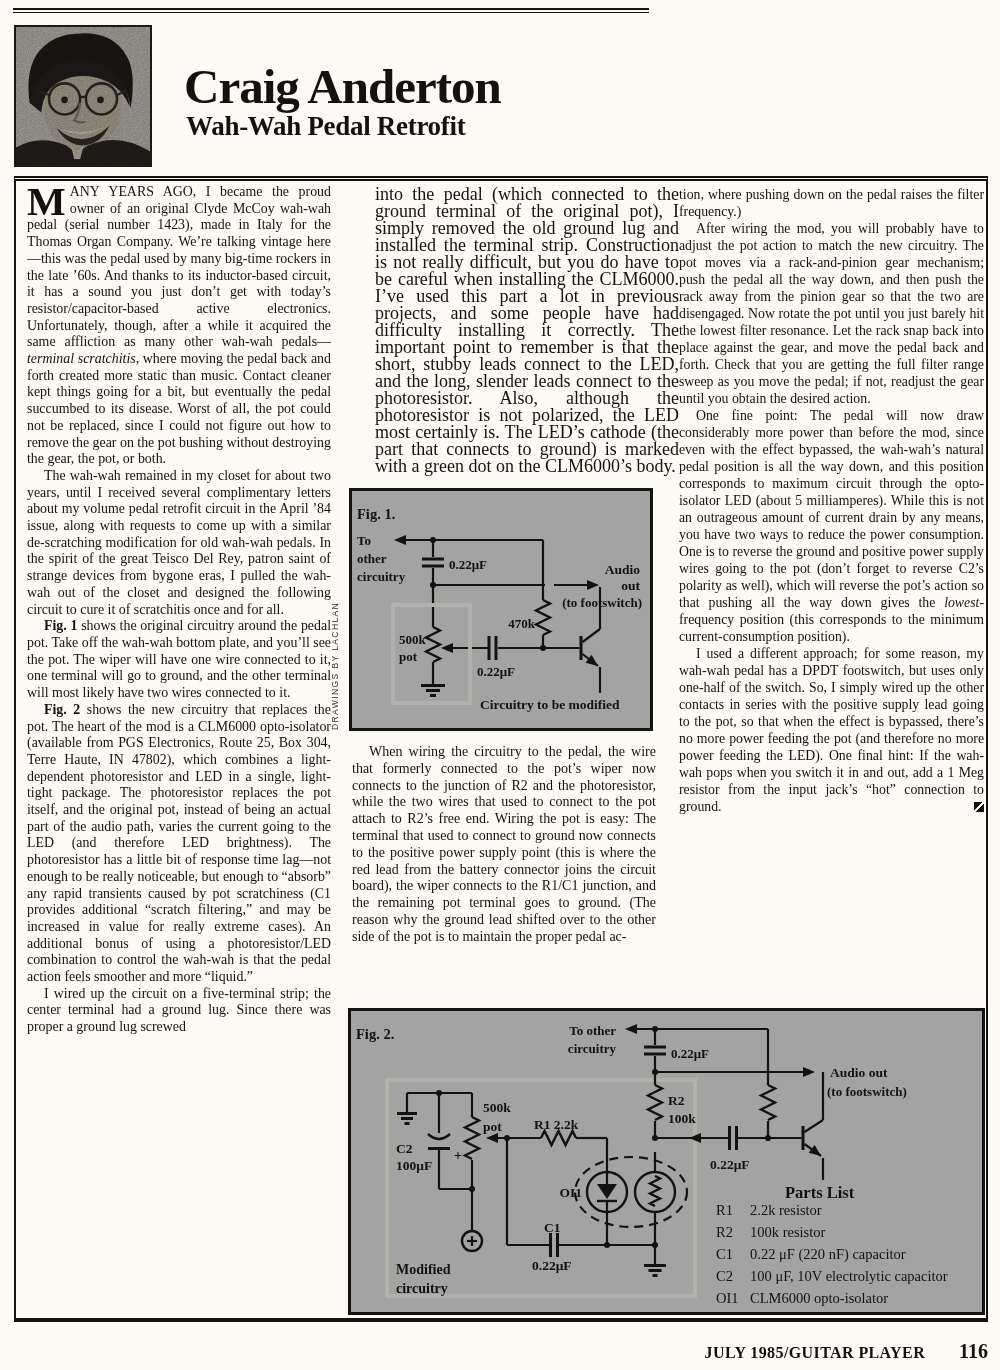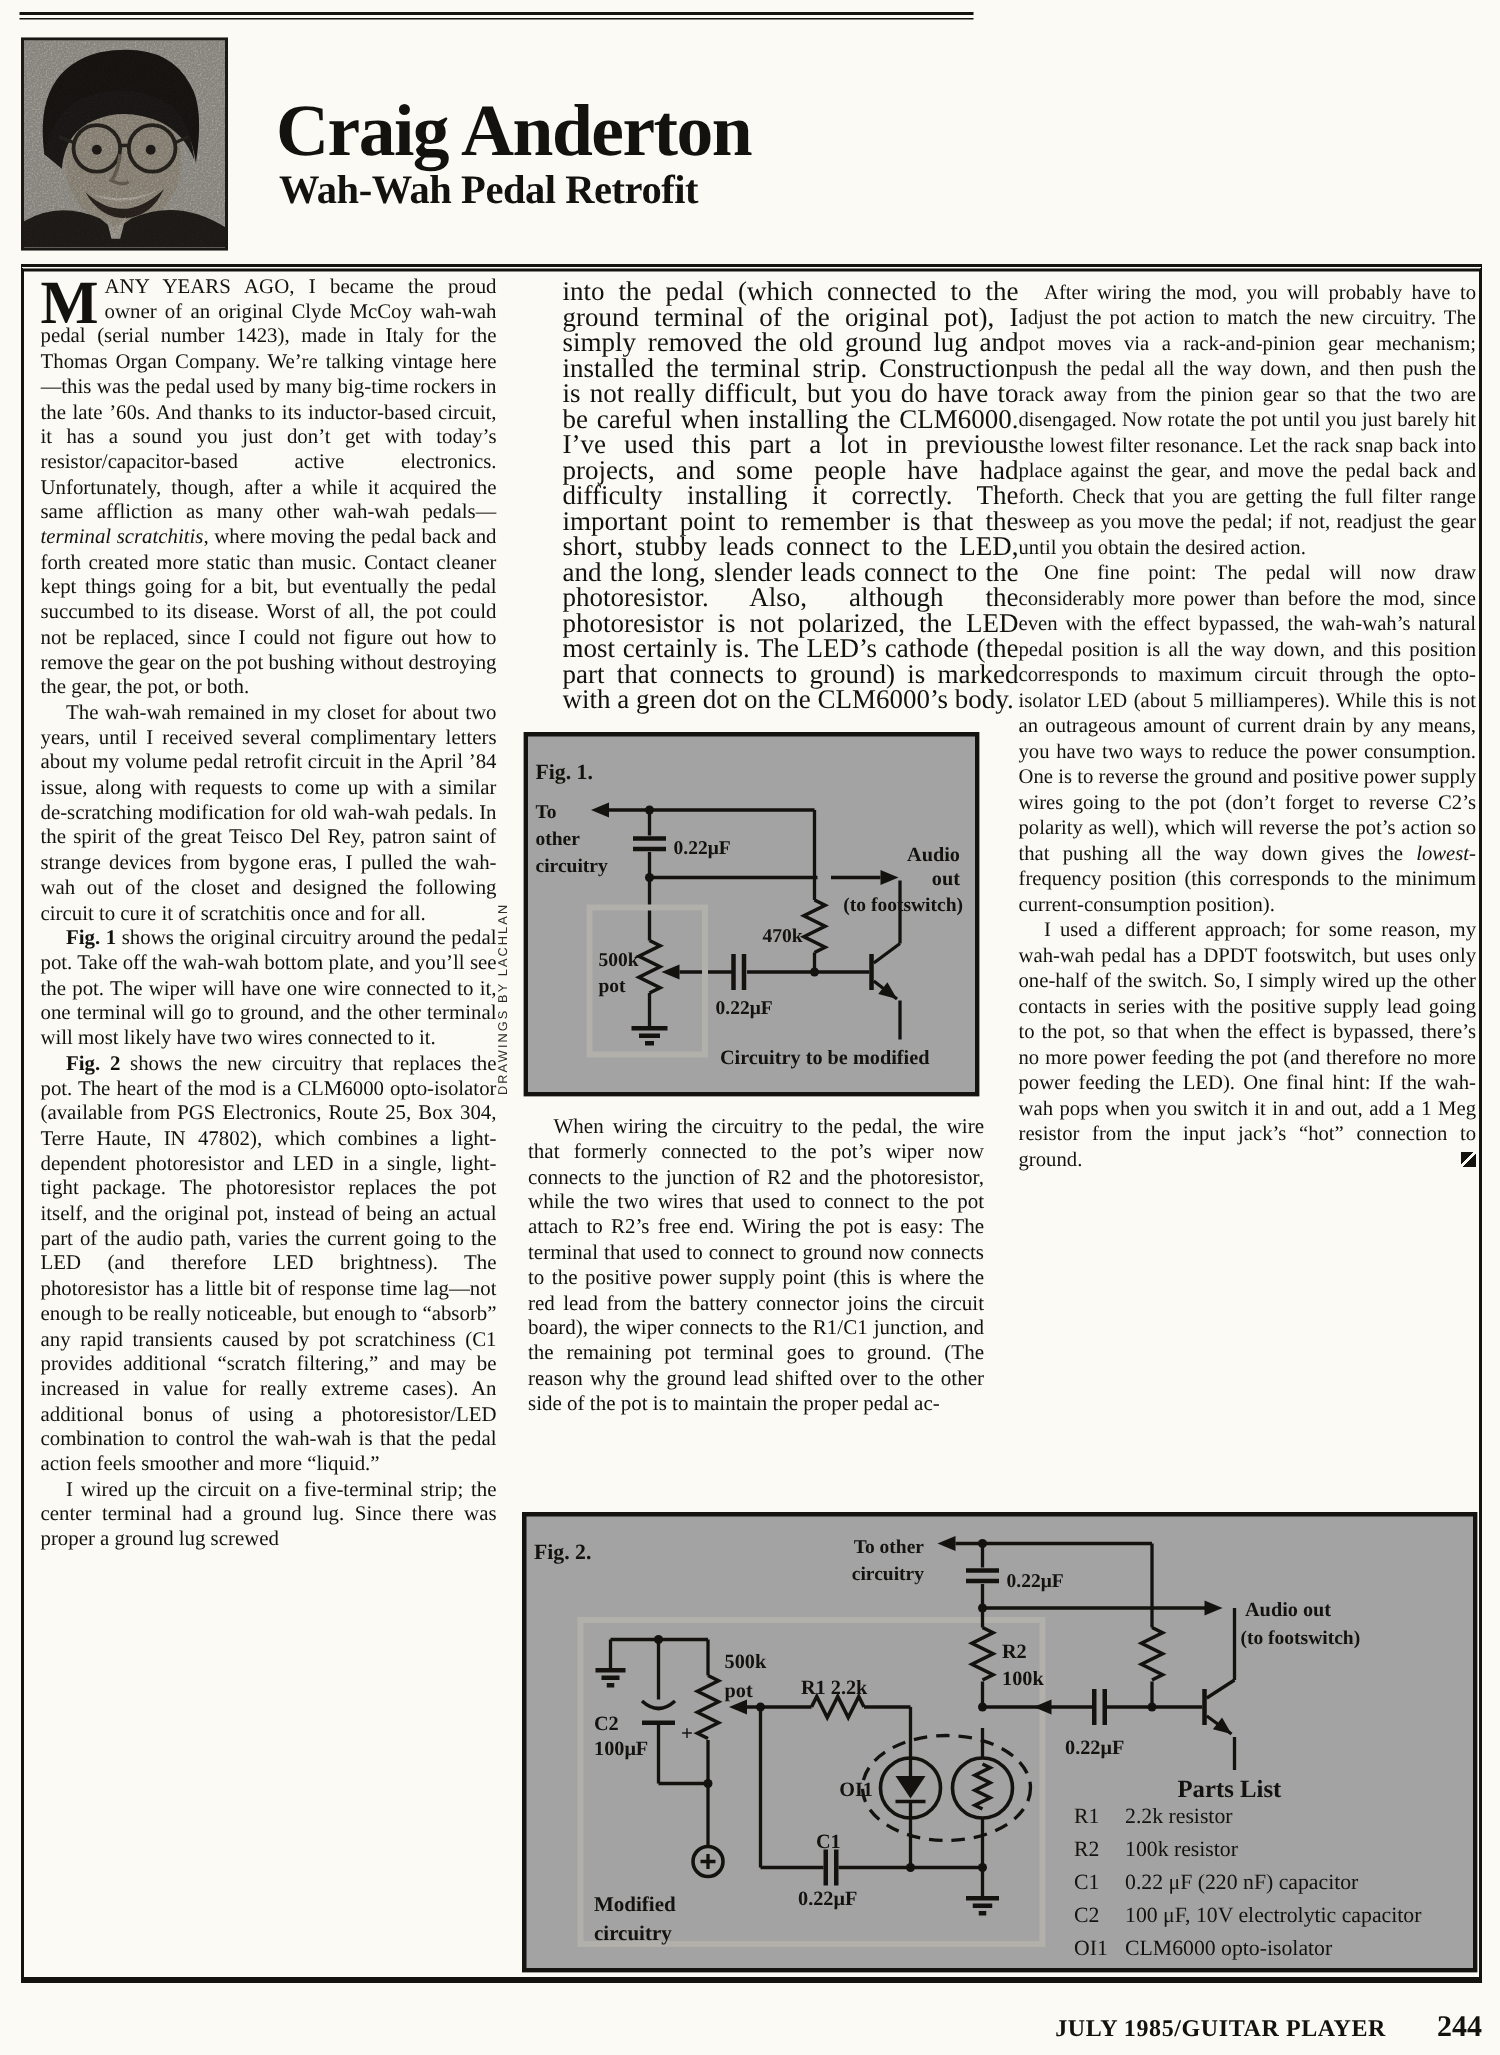--- a/index.html
+++ b/index.html
@@ -82,20 +82,21 @@
       <p class="para"><b>Fig. 2</b> shows the new circuitry that replaces the pot. The heart of the mod is a CLM6000 opto-isolator (available from PGS Electronics, Route 25, Box 304, Terre Haute, IN 47802), which combines a light-dependent photoresistor and LED in a single, light-tight package. The photoresistor replaces the pot itself, and the original pot, instead of being an actual part of the audio path, varies the current going to the LED (and therefore LED brightness). The photoresistor has a little bit of response time lag—not enough to be really noticeable, but enough to “absorb” any rapid transients caused by pot scratchiness (C1 provides additional “scratch filtering,” and may be increased in value for really extreme cases). An additional bonus of using a photoresistor/LED combination to control the wah-wah is that the pedal action feels smoother and more “liquid.”</p>
       <p class="para">I wired up the circuit on a five-terminal strip; the center terminal had a ground lug. Since there was proper a ground lug screwed</p>
     </div>
   <div class="col col2t">
       <p class="para noindent">into the pedal (which connected to the ground terminal of the original pot), I simply removed the old ground lug and installed the terminal strip. Construction is not really difficult, but you do have to be careful when installing the CLM6000. I’ve used this part a lot in previous projects, and some people have had difficulty installing it correctly. The important point to remember is that the short, stubby leads connect to the LED, and the long, slender leads connect to the photoresistor. Also, although the photoresistor is not polarized, the LED most certainly is. The LED’s cathode (the part that connects to ground) is marked with a green dot on the CLM6000’s body.</p>
     </div>
   <div class="col col2b">
       <p class="para">When wiring the circuitry to the pedal, the wire that formerly connected to the pot’s wiper now connects to the junction of R2 and the photoresistor, while the two wires that used to connect to the pot attach to R2’s free end. Wiring the pot is easy: The terminal that used to connect to ground now connects to the positive power supply point (this is where the red lead from the battery connector joins the circuit board), the wiper connects to the R1/C1 junction, and the remaining pot terminal goes to ground. (The reason why the ground lead shifted over to the other side of the pot is to maintain the proper pedal ac-</p>
     </div>
   <div class="col col3">
+      <p class="para noindent">tion, where pushing down on the pedal raises the filter frequency.)</p>
       <p class="para">After wiring the mod, you will probably have to adjust the pot action to match the new circuitry. The pot moves via a rack-and-pinion gear mechanism; push the pedal all the way down, and then push the rack away from the pinion gear so that the two are disengaged. Now rotate the pot until you just barely hit the lowest filter resonance. Let the rack snap back into place against the gear, and move the pedal back and forth. Check that you are getting the full filter range sweep as you move the pedal; if not, readjust the gear until you obtain the desired action.</p>
       <p class="para">One fine point: The pedal will now draw considerably more power than before the mod, since even with the effect bypassed, the wah-wah’s natural pedal position is all the way down, and this position corresponds to maximum circuit through the opto-isolator LED (about 5 milliamperes). While this is not an outrageous amount of current drain by any means, you have two ways to reduce the power consumption. One is to reverse the ground and positive power supply wires going to the pot (don’t forget to reverse C2’s polarity as well), which will reverse the pot’s action so that pushing all the way down gives the <i>lowest</i>-frequency position (this corresponds to the minimum current-consumption position).</p>
       <p class="para">I used a different approach; for some reason, my wah-wah pedal has a DPDT footswitch, but uses only one-half of the switch. So, I simply wired up the other contacts in series with the positive supply lead going to the pot, so that when the effect is bypassed, there’s no more power feeding the pot (and therefore no more power feeding the LED). One final hint: If the wah-wah pops when you switch it in and out, add a 1 Meg resistor from the input jack’s “hot” connection to ground.<span class="endmark"></span></p>
     </div>
 
   <div class="credit">DRAWINGS BY LACHLAN</div>
 
   <div class="fig fig1">
     <svg viewBox="0 0 304 243" width="304" height="243">
       <rect x="1.5" y="1.5" width="301" height="240" fill="none" stroke="#15130f" stroke-width="3"></rect>
@@ -321,16 +322,16 @@
         <text class="plain" x="368" y="273" font-size="14.5">C2</text>
         <text class="plain" x="402" y="273" font-size="14.5">100 μF, 10V electrolytic capacitor</text>
         <text class="plain" x="368" y="295" font-size="14.5">OI1</text>
         <text class="plain" x="402" y="295" font-size="14.5">CLM6000 opto-isolator</text>
       </g>
     </svg>
   </div>
 
   <div class="footer">
     <span class="issue">JULY 1985/GUITAR PLAYER</span>
-    <span class="pageno">244</span>
+    <span class="pageno">116</span>
   </div>
 
 </div>
 
 </body></html>

